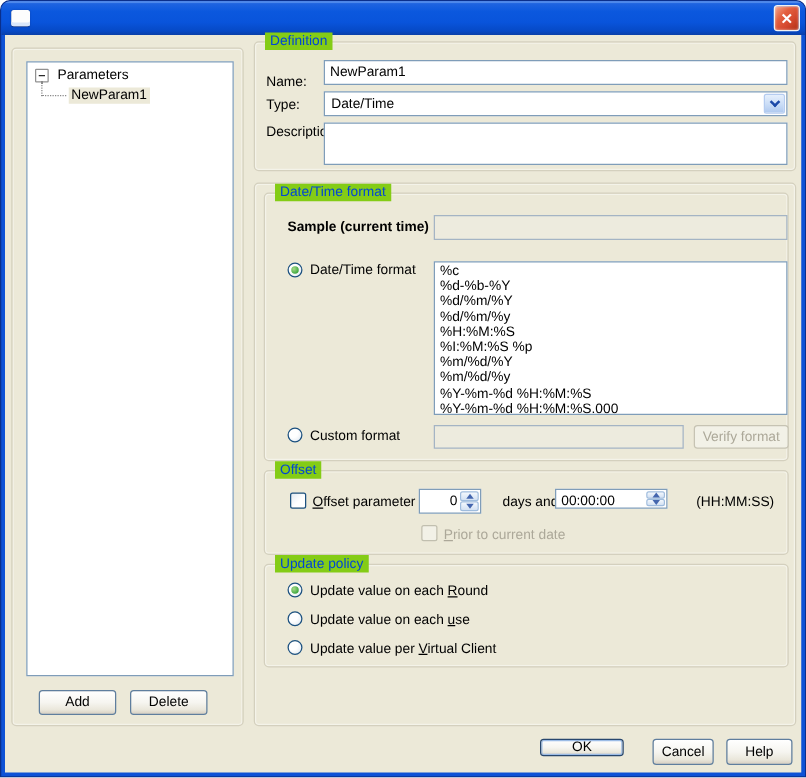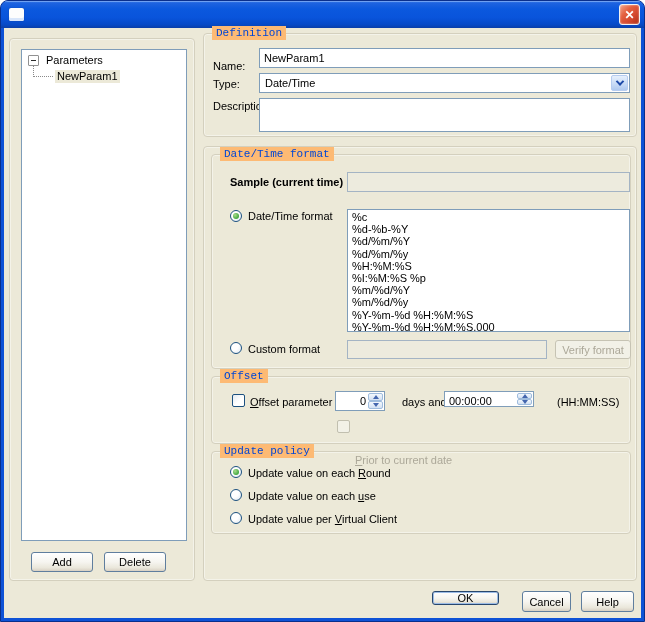--- a/index.html
+++ b/index.html
@@ -33,26 +33,26 @@
     display:flex; align-items:center; justify-content:center;
     color:#fff; font-weight:bold; font-size:12px; cursor:default;
   }
   
   .client { position:absolute; left:3px; right:3px; top:27px; bottom:3px; background:#ECE9D8; }
   .groupbox {
     position:absolute; border:1px solid #D4D0BE; border-radius:4px;
     box-shadow:inset 0 0 0 1px rgba(255,255,255,0.45);
   }
   .gb-label {
-    position:absolute; top:-8px; left:8px; background:#fdba74; padding:0 4px;
-    color:#0046D5; line-height:14px; white-space:nowrap;font-family:Liberation Mono, monospace;
+    position:absolute; top:-8px; left:8px; background:#84cc16; padding:0 4px;
+    color:#0046D5; line-height:14px; white-space:nowrap;
   }
   .lbl { position:absolute; white-space:nowrap; line-height:13px; }
   .mn { text-decoration:underline; }
-  .disabled-text { color:#ACA899;margin-top:32px; }
+  .disabled-text { color:#ACA899; }
 
   .edit {
     position:absolute; border:1px solid #7F9DB9; background:#fff;
     font-family:"Liberation Sans", sans-serif; font-size:11px; padding:2px 4px;
     margin:0; outline:none; resize:none;
   }
   .edit.dim { background:#EDEBDE; border-color:#A4B4C4; color:#ACA899; }
 
   
   .combo { position:absolute; border:1px solid #7F9DB9; background:#fff; }

